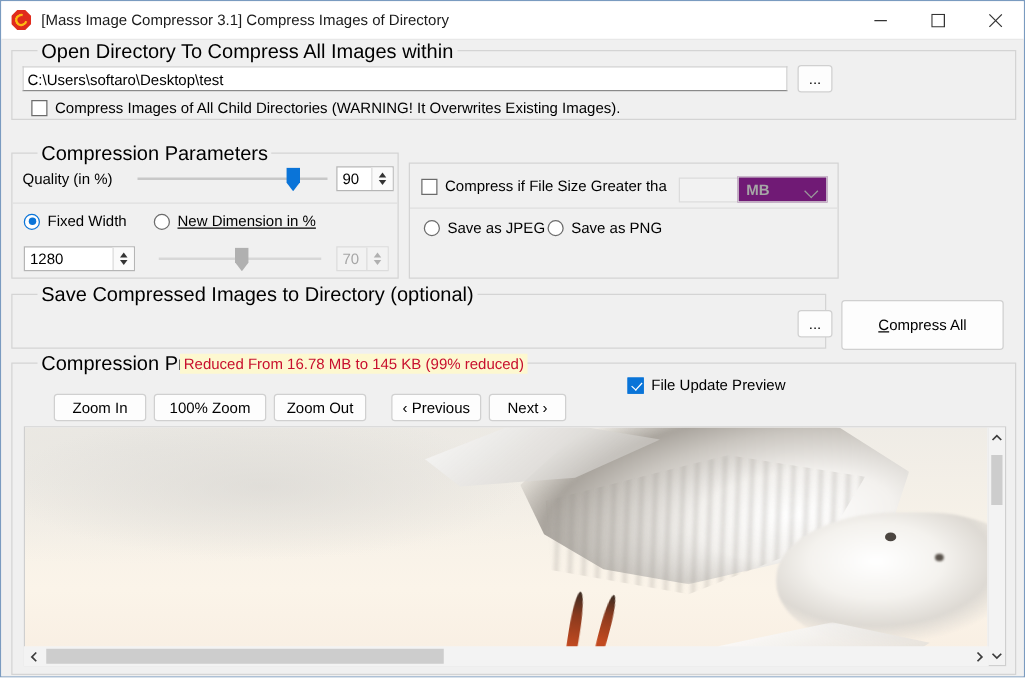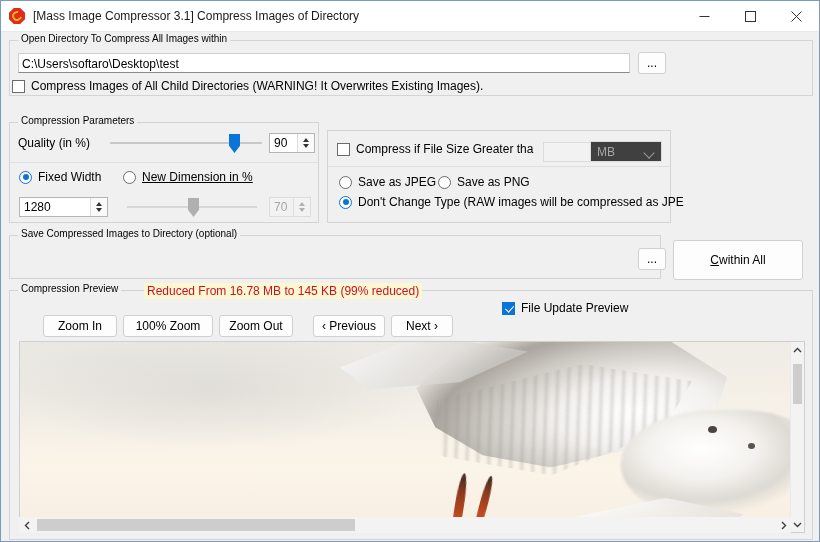--- a/index.html
+++ b/index.html
@@ -76,24 +76,24 @@
     box-sizing: border-box;
   }
   .group {
     position: relative;
     border: 1px solid #d4d4d4;
     background: #f0f0f0;
     box-sizing: border-box;
   }
   .group > .legend {
     position: absolute;
-    top: -8px; left: 8px;
+    top: -8px; left: 20px;
     background: #f0f0f0;
     padding: 0 3px;
-    font-size: 10px;
+    font-size: 16px;
     color: #000;
     white-space: nowrap;
   }
 
   
   .textbox {
     background: #ffffff;
     border: 1px solid #cfcfcf;
     border-bottom-color: #8a8a8a;
     height: 20px;
@@ -212,27 +212,28 @@
     background: #0a74d8;
     clip-path: polygon(0% 0%, 100% 0%, 100% 62%, 50% 100%, 0% 62%);
   }
   .slider.disabled .thumb { background: #b0b0b0; }
   .slider.disabled .track { background: #d7d7d7; }
 
   
   .combo {
     height: 21px;
     border: 1px solid #dcdcdc;
-    background: #404040;
+    background: #701a75;
     display: flex; align-items: center;
     box-sizing: border-box;
     padding-left: 6px;
     font-size: 12px;
     color: #a6a6a6;
     position: relative;
+    font-weight: bold;
   }
   .combo .chev {
     position: absolute; right: 8px; top: 7px;
     width: 7px; height: 7px;
     border-right: 1.3px solid #9a9a9a;
     border-bottom: 1.3px solid #9a9a9a;
     transform: rotate(45deg);
   }
 
   
@@ -435,21 +436,21 @@
       </div>
     </div>
   </div>
 
   <div class="content">
 
     <div class="group" style="position:absolute; left:8px; top:8px; width:804px; height:56px;">
       <div class="legend">Open Directory To Compress All Images within</div>
       <div class="textbox" style="position:absolute; left:8px; top:12px; width:612px;" title="C:\Users\softaro\Desktop\test">C:\Users\softaro\Desktop\test</div>
       <div class="btn" style="position:absolute; left:628px; top:11px; width:28px; height:22px;">...</div>
-      <div class="ctl-row" style="position:absolute; left:2px; top:38px;text-align:right;">
+      <div class="ctl-row" style="position:absolute; left:15px; top:38px;text-align:right;">
         <span class="chk"></span>
         <span class="lbl" style="margin-left:6px;">Compress Images of All Child Directories (WARNING! It Overwrites Existing Images).</span>
       </div>
     </div>
 
     <div class="group" style="position:absolute; left:8px; top:90px; width:310px; height:101px;">
       <div class="legend">Compression Parameters</div>
       <div class="lbl" style="position:absolute; left:8px; top:13px;">Quality (in %)</div>
       <div class="slider" style="position:absolute; left:100px; top:10px; width:152px;">
         <div class="track"></div>
@@ -508,34 +509,30 @@
       <div style="position:absolute; left:0; right:0; top:35px; height:1px; background:#dedede;"></div>
 
       <div class="ctl-row" style="position:absolute; left:11px; top:44px;">
         <span class="rad"></span>
         <span class="lbl" style="margin-left:6px;">Save as JPEG</span>
       </div>
       <div class="ctl-row" style="position:absolute; left:110px; top:44px;">
         <span class="rad"></span>
         <span class="lbl" style="margin-left:6px;">Save as PNG</span>
       </div>
-      <div class="ctl-row" style="position:absolute; left:11px; top:64px;">
-        <span class="rad selected"></span>
-        <span class="lbl" style="margin-left:6px;">Don't Change Type (RAW images will be compressed as JPE</span>
-      </div>
     </div>
 
     <div class="group" style="position:absolute; left:8px; top:203px; width:652px; height:44px;">
       <div class="legend">Save Compressed Images to Directory (optional)</div>
       <div class="btn" style="position:absolute; left:628px; top:12px; width:28px; height:22px;">...</div>
     </div>
 
     <div class="btn" style="position:absolute; left:672px; top:208px; width:130px; height:40px;">
       <span class="u-acc">C</span>
-        <span>within All</span>
+        <span>ompress All</span>
     </div>
 
     <div class="group" style="position:absolute; left:8px; top:258px; width:804px; height:250px;">
       <div class="legend">Compression Preview</div>
       <div class="status-hl" style="position:absolute; left:134px; top:-8px;">Reduced From 16.78 MB to 145 KB (99% reduced)</div>
 
       <div class="btn" style="position:absolute; left:33px; top:24px; width:74px;">Zoom In</div>
       <div class="btn" style="position:absolute; left:113px; top:24px; width:90px;">100% Zoom</div>
       <div class="btn" style="position:absolute; left:209px; top:24px; width:74px;">Zoom Out</div>
       <div class="btn" style="position:absolute; left:303px; top:24px; width:72px;">‹ Previous</div>

